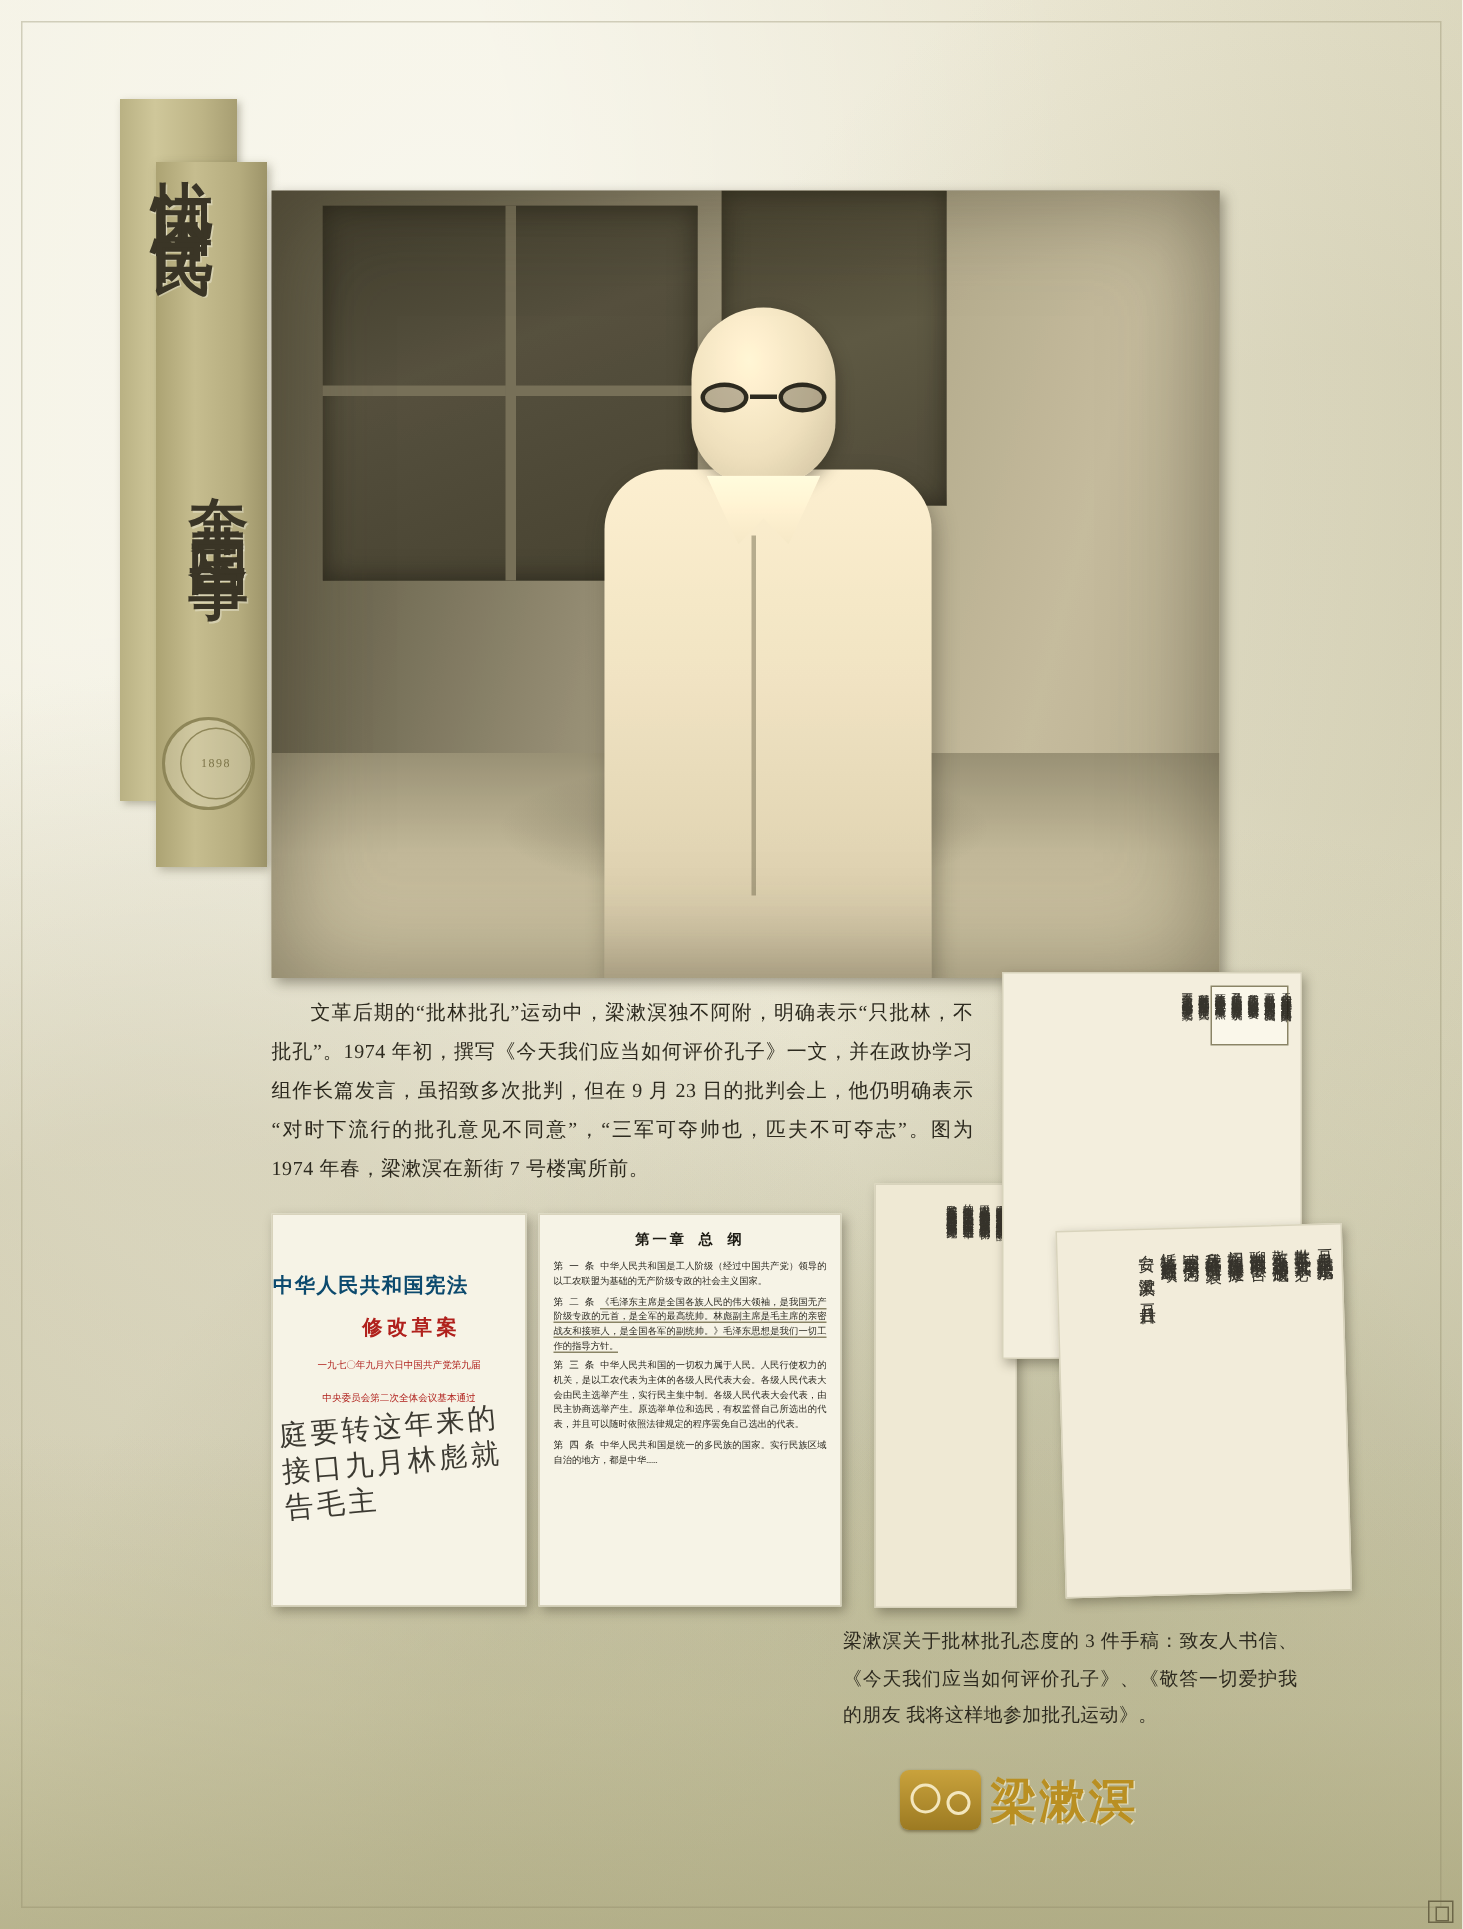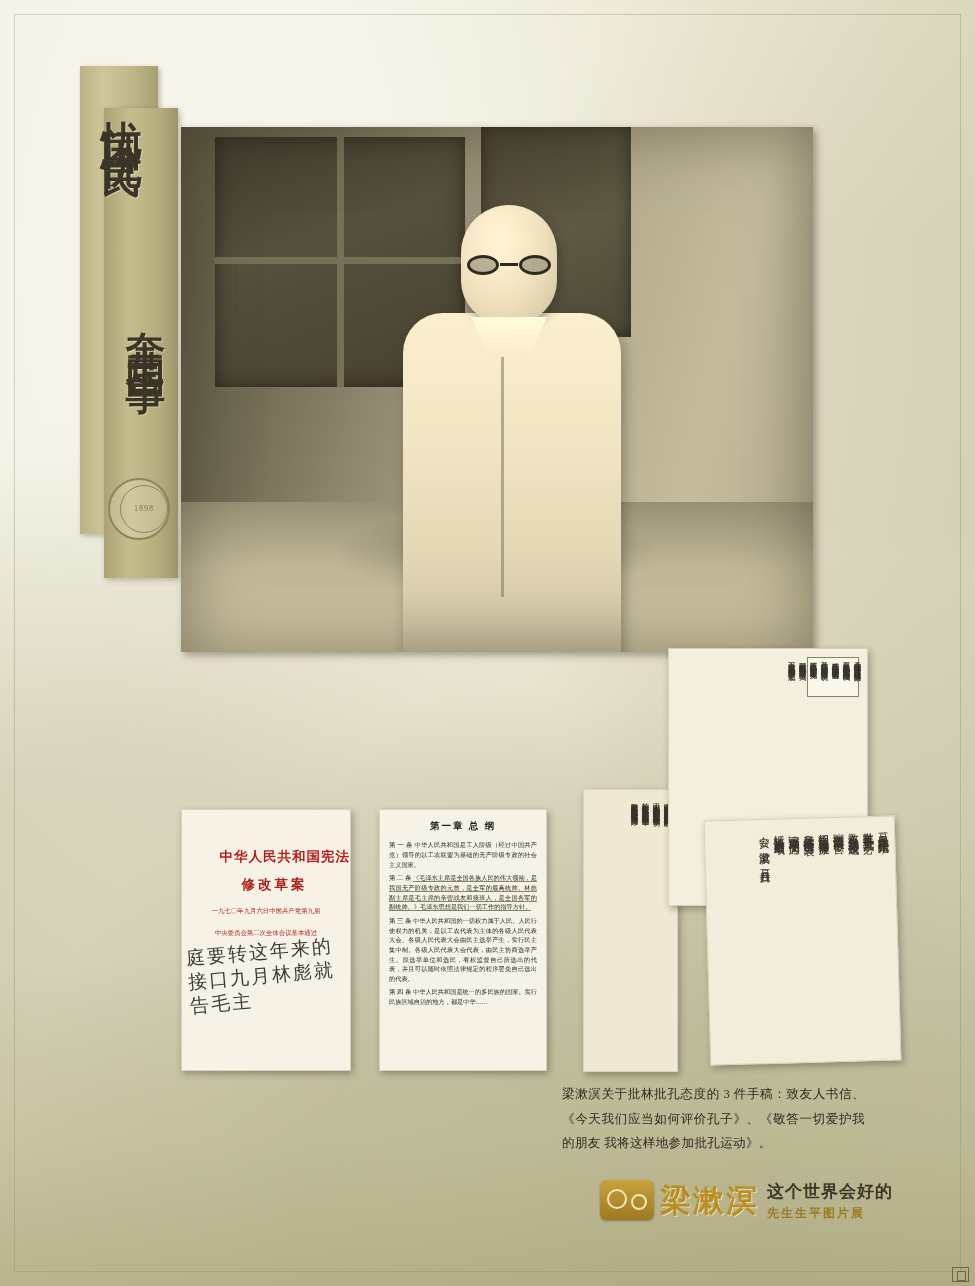--- a/index.html
+++ b/index.html
@@ -182,40 +182,40 @@
   
   .doc {
     position: absolute;
     background: #f6f3e6;
     box-shadow: 2px 3px 7px rgba(60,56,38,0.40);
     border: 1px solid #d8d3bc;
     overflow: hidden;
   }
   .doc-cover { left: 181px; top: 809px; width: 170px; height: 262px; }
   .doc-cover .cv-title {
-    margin-top: 38px; text-align:right; color:#b91c1c; font-weight:bold; font-size: 13.5px; letter-spacing:1px;
+    margin-top: 38px; text-align:left; color:#0c4a6e; font-weight:bold; font-size: 13.5px; letter-spacing:1px;
   }
   .doc-cover .cv-sub {
     margin-top: 10px; text-align:center; color:#b0201c; font-weight:bold; font-size: 13.5px; letter-spacing:3px;padding-left:17px;
   }
   .doc-cover .cv-small {
     margin-top: 12px; text-align:center; color:#b0201c; font-size: 6.4px; line-height:1.6;
   }
   .doc-cover .cv-hand {
     position:absolute; left: 8px; top: 130px; right: 8px; height: 120px;
     color: #1d1b14;
     font-size: 19px;
     line-height: 1.25;
     letter-spacing: 2px;
     transform: rotate(-5deg);
     opacity: 0.86;
     font-family: "DejaVu Serif", serif;
   }
 
-  .doc-text { left: 379px; top: 809px; width: 168px; height: 262px; padding: 8px 9px; }
+  .doc-text { left: 359px; top: 809px; width: 202px; height: 262px; padding: 8px 9px; font-family: Liberation Mono, monospace; }
   .doc-text h4 { margin: 2px 0 7px; text-align: center; font-size: 9.5px; letter-spacing: 2px; color:#1d1b14; }
   .doc-text .line { font-size: 6.2px; line-height: 1.55; color:#2a2820; text-align: justify; }
   .doc-text .art { font-size: 6.4px; color:#15140f; }
   .doc-text .ul { border-bottom: 1px solid #8a8466; }
 
   .doc-ms1 { left: 583px; top: 789px; width: 95px; height: 283px; background: #efe9d4; }
   .doc-ms2 { left: 668px; top: 648px; width: 200px; height: 258px; background: #f3eedd; }
   .doc-ms3 { left: 707px; top: 818px; width: 191px; height: 245px; background: #f2ecda; transform: rotate(-1.6deg); }
 
   .vtext {
@@ -310,20 +310,21 @@
         <span class="l"></span>
         <i></i>
         <span class="r"></span>
       </div>
       <div class="ph-collar"></div>
       <div class="ph-placket"></div>
     </div>
     <div class="ph-vignette"></div>
   </div>
 
+  <div class="para para-top">文革后期的“批林批孔”运动中，梁漱溟独不阿附，明确表示“只批林，不批孔”。1974 年初，撰写《今天我们应当如何评价孔子》一文，并在政协学习组作长篇发言，虽招致多次批判，但在 9 月 23 日的批判会上，他仍明确表示“对时下流行的批孔意见不同意”，“三军可夺帅也，匹夫不可夺志”。图为 1974 年春，梁漱溟在新街 7 号楼寓所前。</div>
 
   <div class="doc doc-cover">
     <div class="cv-title">中华人民共和国宪法</div>
     <div class="cv-sub">修改草案</div>
     <div class="cv-small">一九七〇年九月六日中国共产党第九届</div>
     <div class="cv-small">中央委员会第二次全体会议基本通过</div>
     <div class="cv-hand">庭要转这年来的接口九月林彪就告毛主</div>
   </div>
 
   <div class="doc doc-text">
@@ -372,19 +373,15 @@
       <div class="vtext ms-col big">纸短情长余容后叙顺颂</div>
       <div class="vtext ms-col big">台安 梁漱溟 三月廿八日</div>
     </div>
   </div>
 
   <div class="cap cap-right">梁漱溟关于批林批孔态度的 3 件手稿：致友人书信、《今天我们应当如何评价孔子》、《敬答一切爱护我的朋友 我将这样地参加批孔运动》。</div>
 
   <div class="footer">
     <div class="footer-cloud"></div>
     <div class="footer-name">梁漱溟</div>
-    <div class="footer-right">
-      <div class="footer-r1">这个世界会好的</div>
-      <div class="footer-r2">先生生平图片展</div>
-    </div>
   </div>
   <div class="footer-mark"></div>
 </div>
 
 </body></html>

